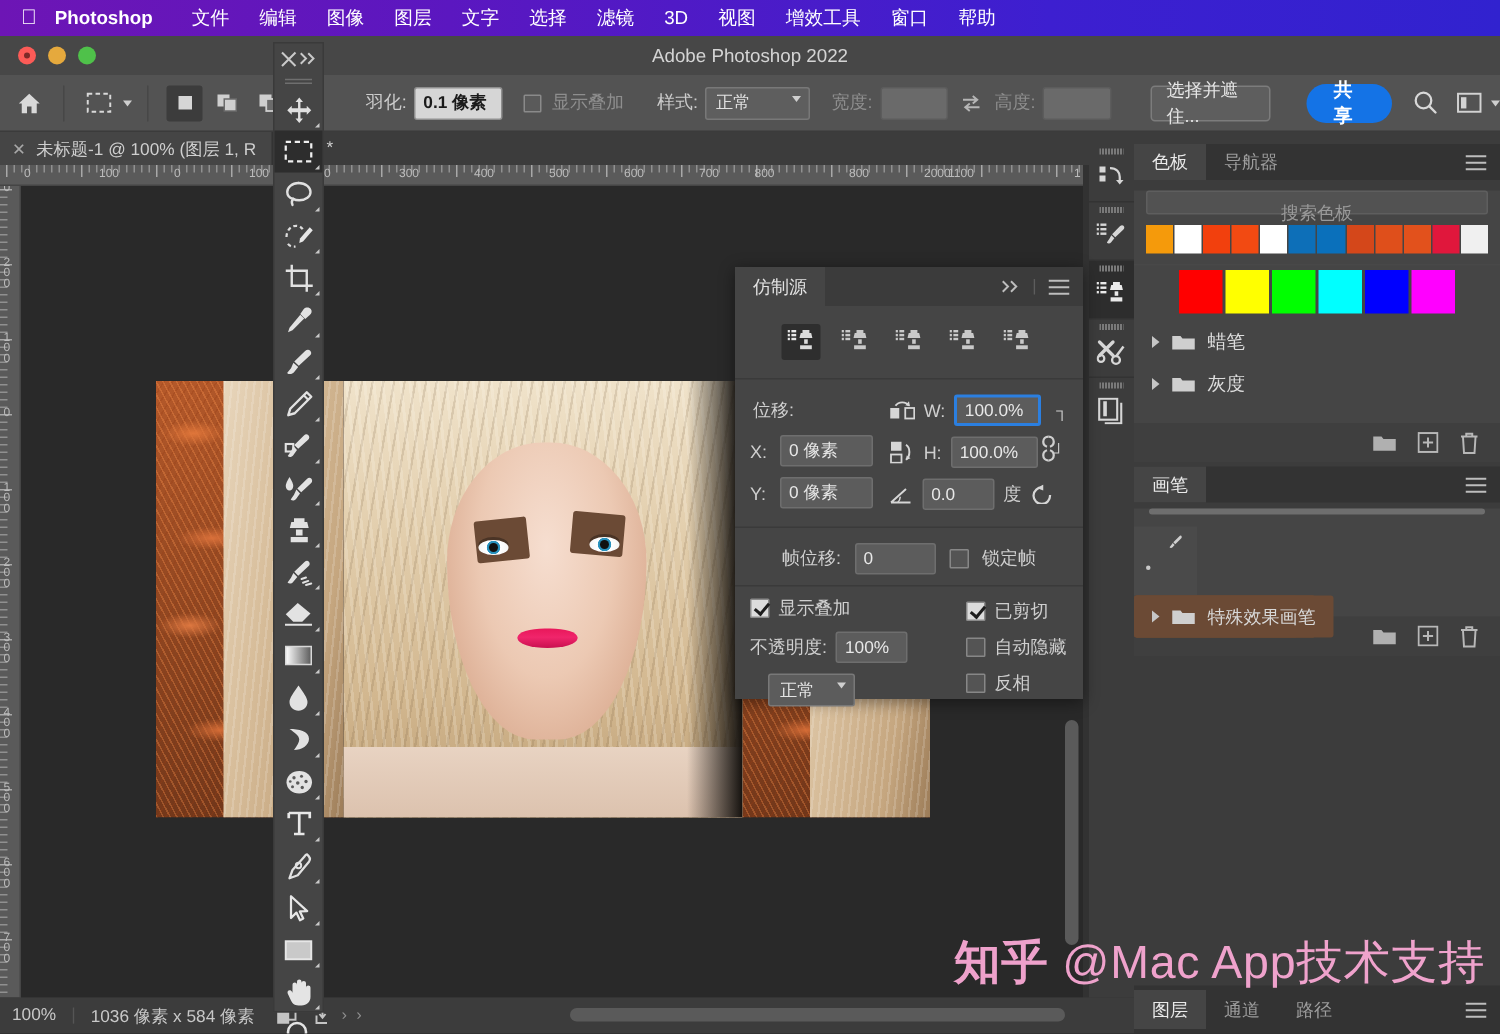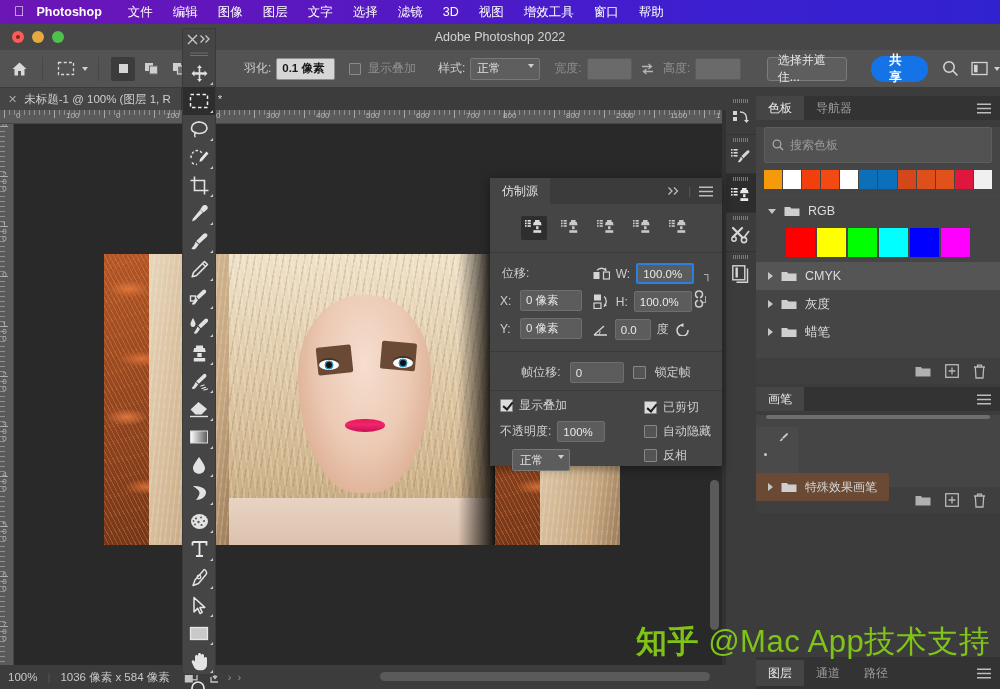--- a/index.html
+++ b/index.html
@@ -220,22 +220,22 @@
     background: repeating-linear-gradient(90deg,#7a7a7a 0 1px, transparent 1px 2px); }
   .rail-div { height:1px; background:#333; }
 
   .rightdock { position:absolute; left:756px; top:96px; width:244px; height:593px; background:#3c3c3c; }
   .pnl-tabrow { height:24px; background:#333; display:flex; align-items:center; }
   .pnl-tab { height:24px; display:flex;align-items:center; padding: 0 12px; font-size:12px; color:#9d9d9d; }
   .pnl-tab.on { background:#454545; color:#eaeaea; }
   .pnl-menu { margin-left:auto; padding-right:9px; }
   .pnl-body { background:#454545; }
   .srch {
-    margin: 7px 8px; height:36px; background:#525252; border:1px solid #5e5e5e; border-radius:2px;
-    display:flex; align-items:center; gap:6px; padding: 0 7px;
+    margin: 7px 8px; height:16px; background:#525252; border:1px solid #5e5e5e; border-radius:2px;
+    display:flex; align-items:center; gap:6px; padding: 0 7px; flex-direction: column;
   }
   .srch span { color:#9a9a9a; font-size:12px; }
   .swrow { display:flex; padding: 0 8px 7px 8px; gap:1px; }
   .sw { width:19px; height:19px; }
   .grp-row {
     height:28px; display:flex; align-items:center; gap:8px; padding: 0 12px; color:#dcdcdc; font-size:12.5px;
   }
   .grp-row.hl { background:#555; }
   .chev { width:0;height:0;border-top:4px solid transparent;border-bottom:4px solid transparent;border-left:5px solid #c6c6c6; }
   .chev.down { border:none; border-left:4px solid transparent;border-right:4px solid transparent;border-top:5px solid #c6c6c6; }
@@ -261,21 +261,21 @@
   .sb-dim { padding-right: 10px; }
   .scrollbar-h {
     position:absolute; left:380px; top:672px; width:330px; height:9px; background:#5a5a5a; border-radius:5px;
   }
   .scrollbar-v {
     position:absolute; left:710px; top:480px; width:9px; height:150px; background:#5a5a5a; border-radius:5px;
   }
 
   
   .watermark {
-    position:absolute; left:636px; top:621px; font-size:31px; color:#84cc16; font-weight:bold;
+    position:absolute; left:636px; top:621px; font-size:31px; color:#f9a8d4; font-weight:bold;
     letter-spacing:0.5px; white-space:nowrap; z-index:70; opacity:0.95;
   }
   .watermark .zh { font-weight:bold; }
   .watermark .at { font-weight:normal; }
 
   
   .botpanel { position:absolute; left:756px; top:657px; width:244px; height:32px; background:#333; display:flex; align-items:center; }
   .botpanel .pnl-tab { height:26px; }
 
   svg { display:block; }
@@ -546,21 +546,21 @@
       <div class="rt-num" style="left: 166px;">100</div>
       <div class="rt-num" style="left: 216px;">0</div>
       <div class="rt-num" style="left: 266px;">300</div>
       <div class="rt-num" style="left: 316px;">400</div>
       <div class="rt-num" style="left: 366px;">500</div>
       <div class="rt-num" style="left: 416px;">600</div>
       <div class="rt-num" style="left: 466px;">700</div>
       <div class="rt-num" style="left: 503px;">800</div>
       <div class="rt-num" style="left: 566px;">800</div>
       <div class="rt-num" style="left: 616px;">2000</div>
-      <div class="rt-num" style="left: 670px;">1100</div>
+      <div class="rt-num" style="left: 632px;">1100</div>
       <div class="rt-num" style="left: 716px;">1</div>
     </div>
   <div class="ruler-left" id="rleft">
       <div class="rl-tick maj" style="top: 2px;"></div>
       <div class="rl-tick" style="top: 7px;"></div>
       <div class="rl-tick" style="top: 12px;"></div>
       <div class="rl-tick" style="top: 17px;"></div>
       <div class="rl-tick" style="top: 22px;"></div>
       <div class="rl-tick" style="top: 27px;"></div>
       <div class="rl-tick" style="top: 32px;"></div>
@@ -1035,21 +1035,21 @@
             <span class="num-in" style="width:58px">100.0%</span>
             <span style="margin-left:4px;color:#c9c9c9;font-size:11px">┘</span>
           </div>
           <div class="cp-row">
             <span>
               <svg width="16" height="12" viewBox="0 0 16 12">
                   <path d="M1 11 L14 11 M1 11 L11 2" stroke="#d6d6d6" stroke-width="1.3"></path>
                   <path d="M5.5 11 A6 6 0 0 0 7.2 7.2" fill="none" stroke="#d6d6d6" stroke-width="1"></path>
                 </svg>
             </span>
-            <span class="num-in" style="width:36px">0.0</span>
+            <span class="num-in" style="width:48px">0.0</span>
             <span class="cp-lab">度</span>
             <span>
               <svg width="15" height="13" viewBox="0 0 15 13">
                   <path d="M13 7 A5.5 5.5 0 1 1 8 2" fill="none" stroke="#d6d6d6" stroke-width="1.5"></path>
                   <path d="M8.5 0 L8.5 4 L4.5 2.5 Z" fill="#d6d6d6"></path>
                 </svg>
             </span>
           </div>
         </div>
       </div>
@@ -1200,63 +1200,45 @@
           <div class="sw" style="background: rgb(13, 111, 184);"></div>
           <div class="sw" style="background: rgb(10, 112, 187);"></div>
           <div class="sw" style="background: rgb(212, 71, 26);"></div>
           <div class="sw" style="background: rgb(223, 79, 27);"></div>
           <div class="sw" style="background: rgb(226, 81, 28);"></div>
           <div class="sw" style="background: rgb(224, 23, 60);"></div>
           <div class="sw" style="background: rgb(240, 240, 240);"></div>
         </div>
 
       <div style="background:#484848;height:1px"></div>
-      <div class="grp-row">
-        <span class="chev down"></span>
-        <span>
-          <svg width="16" height="12" viewBox="0 0 16 12">
-              <path d="M0.5 2 H6 L7.3 3.6 H15.5 V11 H0.5 Z" fill="#cfcfcf"></path>
-            </svg>
-        </span>
-        <span>RGB</span>
-      </div>
       <div class="rgbrow" id="rgb-swatches">
           <div class="rgbsw" style="background: rgb(255, 0, 0);"></div>
           <div class="rgbsw" style="background: rgb(255, 255, 0);"></div>
           <div class="rgbsw" style="background: rgb(0, 255, 0);"></div>
           <div class="rgbsw" style="background: rgb(0, 255, 255);"></div>
           <div class="rgbsw" style="background: rgb(0, 0, 255);"></div>
           <div class="rgbsw" style="background: rgb(255, 0, 255);"></div>
         </div>
-      <div class="grp-row hl">
+      <div class="grp-row">
         <span class="chev"></span>
         <span>
           <svg width="16" height="12" viewBox="0 0 16 12">
               <path d="M0.5 2 H6 L7.3 3.6 H15.5 V11 H0.5 Z" fill="#cfcfcf"></path>
             </svg>
         </span>
-        <span>CMYK</span>
+        <span>蜡笔</span>
       </div>
       <div class="grp-row">
         <span class="chev"></span>
         <span>
           <svg width="16" height="12" viewBox="0 0 16 12">
               <path d="M0.5 2 H6 L7.3 3.6 H15.5 V11 H0.5 Z" fill="#cfcfcf"></path>
             </svg>
         </span>
         <span>灰度</span>
-      </div>
-      <div class="grp-row">
-        <span class="chev"></span>
-        <span>
-          <svg width="16" height="12" viewBox="0 0 16 12">
-              <path d="M0.5 2 H6 L7.3 3.6 H15.5 V11 H0.5 Z" fill="#cfcfcf"></path>
-            </svg>
-        </span>
-        <span>蜡笔</span>
       </div>
       <div style="height:12px"></div>
       <div class="pnl-foot">
         <span>
           <svg width="16" height="13" viewBox="0 0 16 13">
               <path d="M0.5 2 H6 L7.3 3.6 H15.5 V11.5 H0.5 Z" fill="#b0b0b0"></path>
             </svg>
         </span>
         <span>
           <svg width="14" height="14" viewBox="0 0 14 14">

